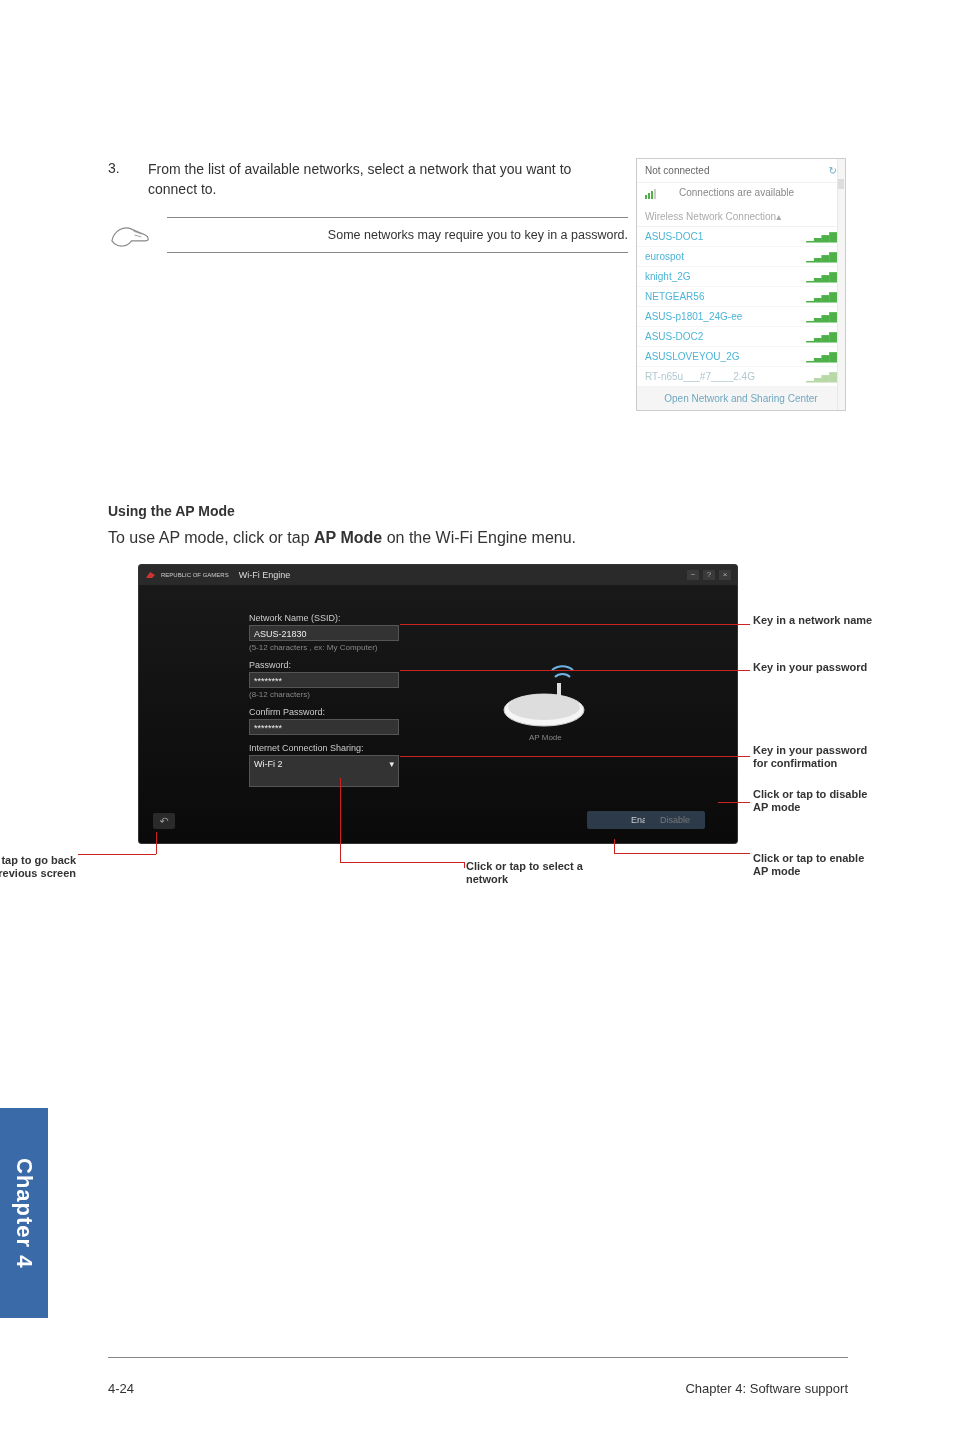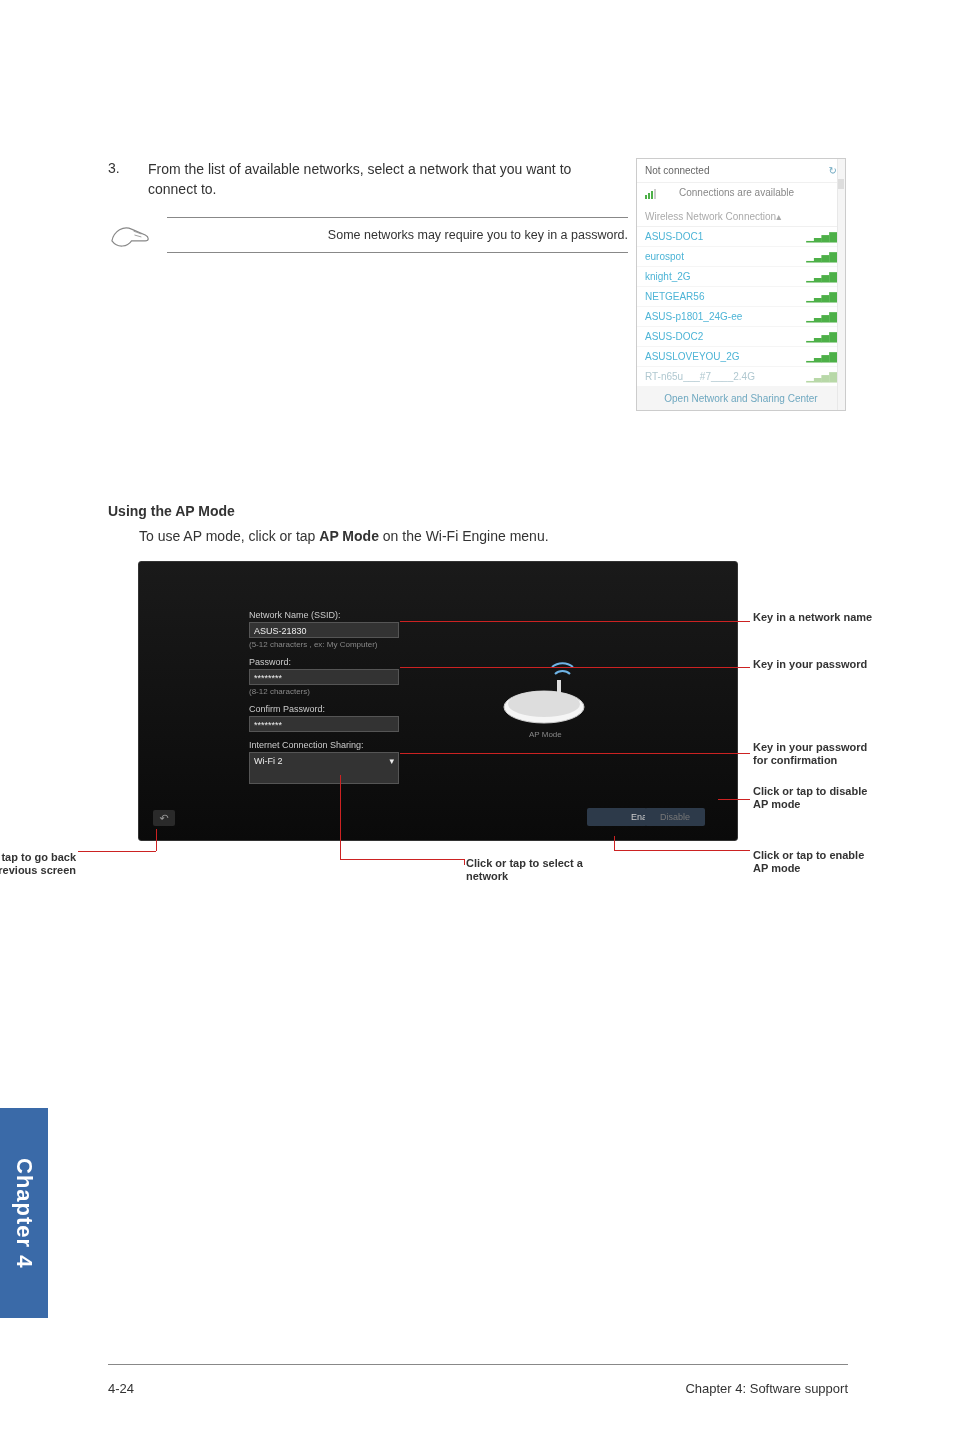--- a/index.html
+++ b/index.html
@@ -125,21 +125,21 @@
     top: 20px;
     width: 6px;
     height: 10px;
     background: #ddd;
   }
 
   
   .ap-section { margin-top: 250px; }
   .ap-heading { font-size: 14px; font-weight: bold; margin-bottom: 8px; color:#333;}
   .ap-desc { font-size: 14px; line-height: 1.4; margin-bottom: 10px; color:#333;}
-  .ap-instr { font-size: 14px; line-height: 1.4; margin-bottom: 14px; color:#333;margin-left:31px;}
+  .ap-instr { font-size: 16px; line-height: 1.4; margin-bottom: 14px; color:#333;}
 
   
   .engine-wrap {
     position: relative;
     width: 740px;
     height: 340px;
     margin-left: -30px;
   }
   .engine-window {
     position: absolute;
@@ -293,21 +293,21 @@
     letter-spacing: 1px;
   }
 
   
   .footer {
     position: absolute;
     bottom: 42px;
     left: 108px;
     width: 740px;
     border-top: 1px solid #888;
-    padding-top: 16px;
+    padding-top: 23px;
     display: flex;
     justify-content: space-between;
     font-size: 13px;
     color: #333;
   }
 
 </style>
 </head>
 <body>
 
@@ -328,20 +328,34 @@
 
   <div class="ap-section">
     <div class="ap-heading">Using the AP Mode</div>
     <div class="ap-instr">
       <span>To use AP mode, click or tap </span><b>AP Mode</b><span> on the Wi-Fi Engine menu.</span>
     </div>
 
     <div class="engine-wrap">
 
       <div class="engine-window">
+        <div class="engine-titlebar">
+          <span class="rog-badge">
+            <svg width="12" height="10" viewBox="0 0 12 10">
+                <path d="M1 8 L5 2 L10 5 L7 8 Z" fill="#c33"></path>
+              </svg>
+            <span style="font-size:6px;line-height:1;">REPUBLIC OF GAMERS</span>
+            <span style="color:#ddd;font-size:9px;margin-left:6px;">Wi-Fi Engine</span>
+          </span>
+          <span class="win-ctrls">
+            <span class="win-ctrl">−</span>
+            <span class="win-ctrl">?</span>
+            <span class="win-ctrl">×</span>
+          </span>
+        </div>
 
         <div class="engine-body">
           <div class="engine-label">Network Name (SSID):</div>
           <div class="engine-input">ASUS-21830</div>
           <div class="engine-hint">(5-12 characters , ex: My Computer)</div>
 
           <div class="engine-label">Password:</div>
           <div class="engine-input">********</div>
           <div class="engine-hint">(8-12 characters)</div>
 

